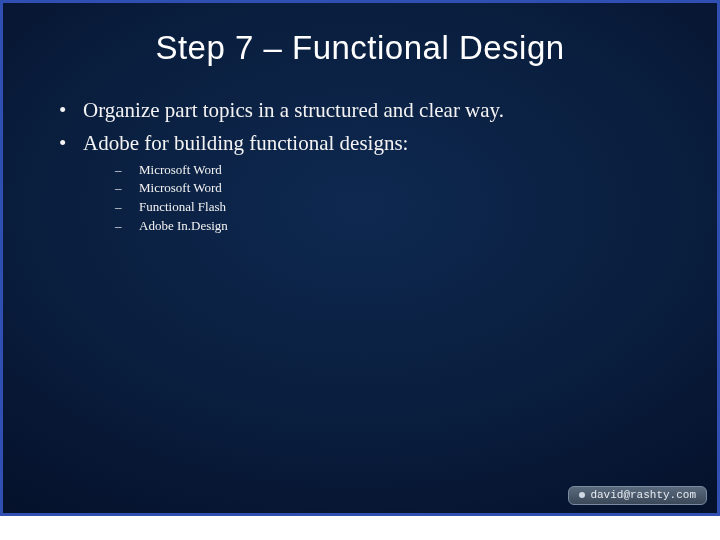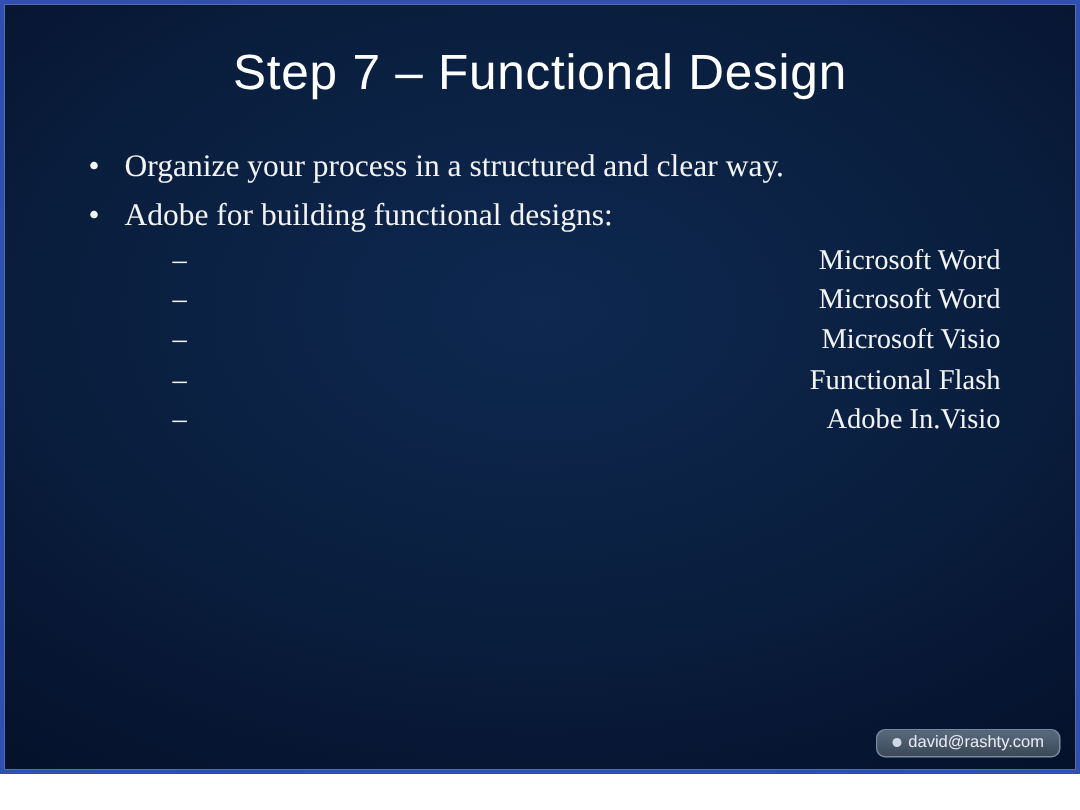--- a/index.html
+++ b/index.html
@@ -48,22 +48,21 @@
     position: absolute;
     left: 6px;
     top: 0;
     font-size: 21px;
     color: #f3f3f3;
   }
   ul.sub {
     list-style: none;
     margin: 4px 0 0 0;
     padding: 0 0 0 30px;
-    font-size: 19px;
-    text-align: right;
+    font-size: 13px;
   }
   ul.sub > li {
     position: relative;
     padding-left: 26px;
     margin-bottom: 2px;
   }
   ul.sub > li::before {
     content: "–";
     position: absolute;
     left: 2px;
@@ -71,21 +70,21 @@
     color: #f3f3f3;
   }
   .footer-badge {
     position: absolute;
     right: 10px;
     bottom: 8px;
     background: linear-gradient(#5a6a7d, #3a4858);
     border: 1px solid #7a8aa0;
     border-radius: 6px;
     padding: 2px 10px 3px 10px;
-    font-family: Liberation Sans, sans-serif;
+    font-family: Liberation Mono, monospace;
     font-size: 11px;
     color: #e8ecf2;
     display: flex;
     align-items: center;
     gap: 5px;
   }
   .footer-badge .dot {
     width: 6px;
     height: 6px;
     border-radius: 50%;
@@ -95,29 +94,28 @@
 </style>
 </head>
 <body>
 
 <div class="slide">
 
   <div class="title">Step 7 – Functional Design</div>
 
   <div class="body">
     <ul class="main">
-      <li>Organize your process in a structured and clear way.</li>
+      <li>Organize part topics in a structured and clear way.</li>
       <li>
         <span>Adobe for building functional designs:</span>
         <ul class="sub">
           <li>Microsoft Word</li>
           <li>Microsoft Word</li>
-          <li>Microsoft Visio</li>
           <li>Functional Flash</li>
-          <li>Adobe In.Visio</li>
+          <li>Adobe In.Design</li>
         </ul>
       </li>
     </ul>
   </div>
 
   <div class="footer-badge">
     <span class="dot"></span>
     <span>david@rashty.com</span>
   </div>
 

